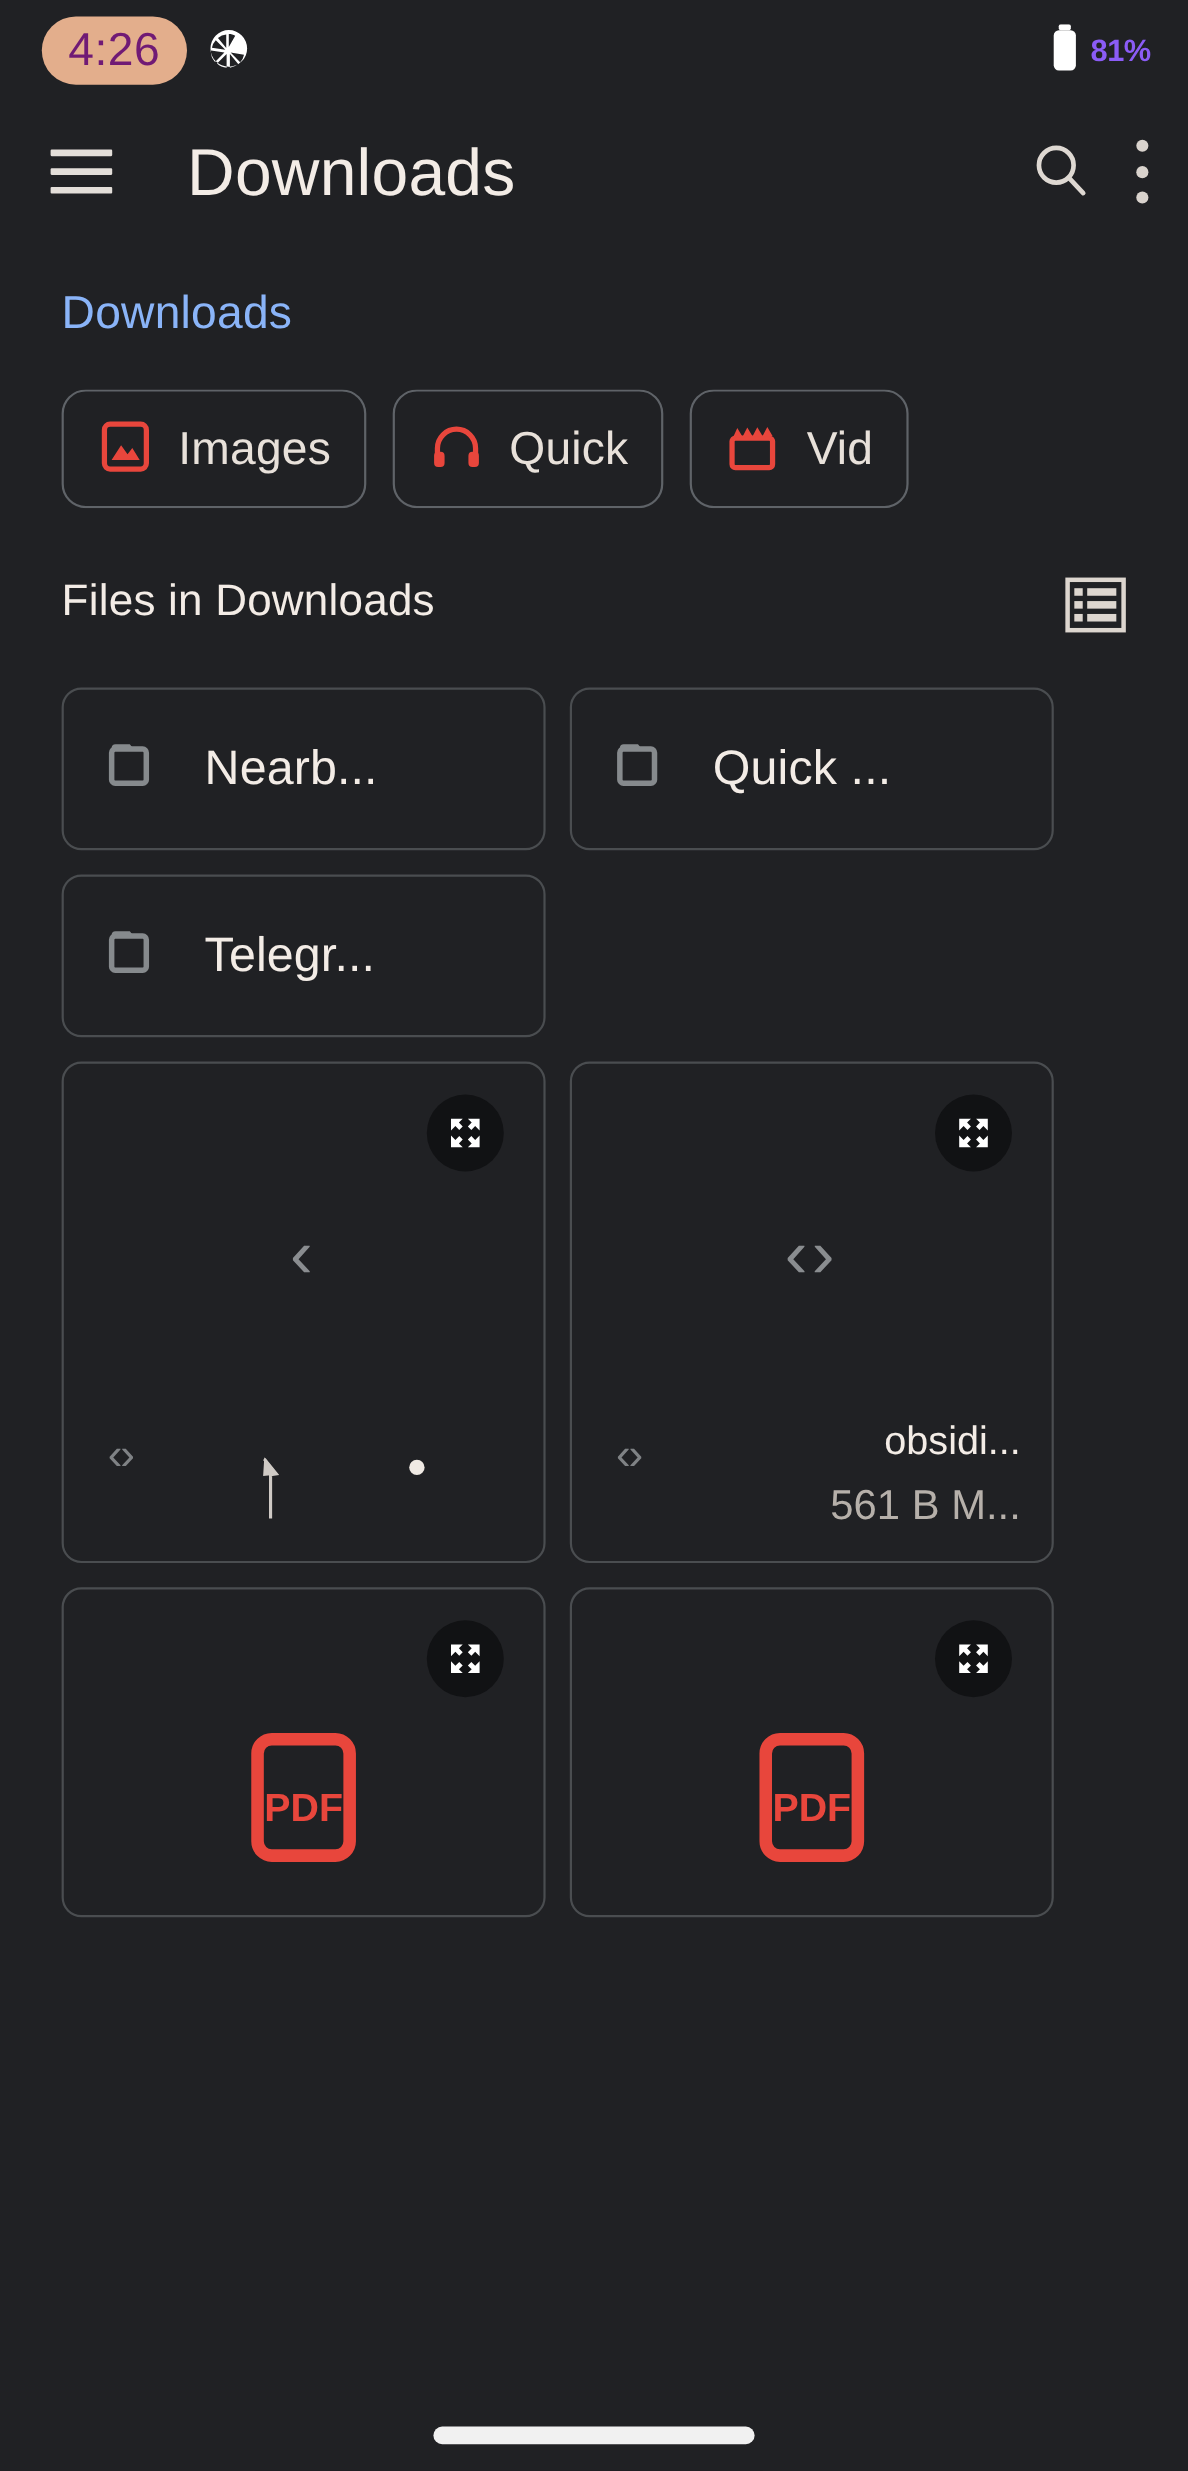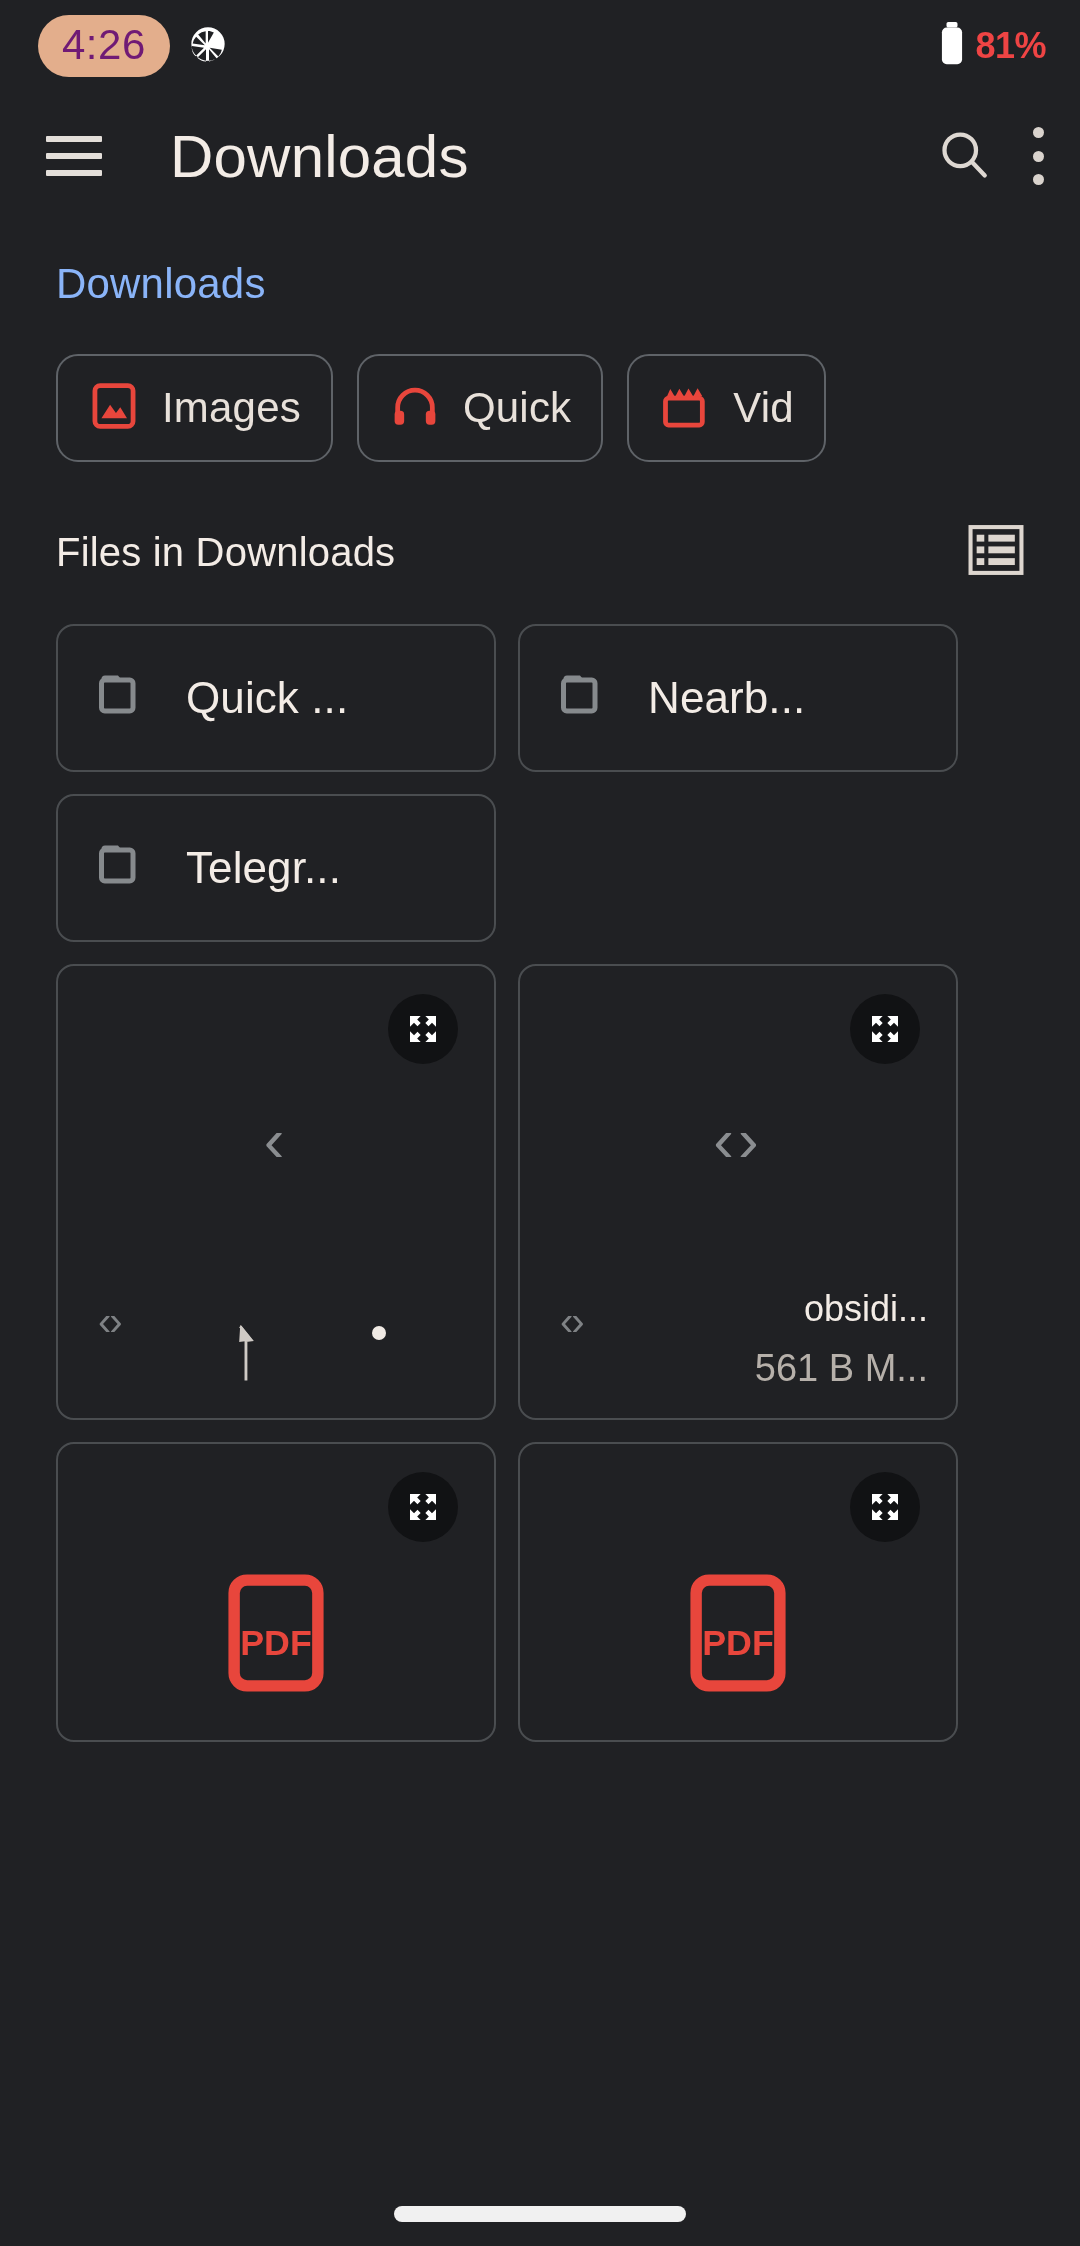--- a/index.html
+++ b/index.html
@@ -31,22 +31,22 @@
     line-height: 1;
   }
   .aperture-icon { margin-left: 18px; display: block; }
   .status-right {
     margin-left: auto;
     display: flex;
     align-items: center;
     gap: 10px;
   }
   .battery-pct {
-    color: #ef4444;
-    font-size: 36px;
+    color: #8b5cf6;
+    font-size: 28px;
     font-weight: 600;
     letter-spacing: -0.5px;
   }
 
   
   .appbar {
     height: 128px;
     display: flex;
     align-items: center;
     padding: 0 36px 0 46px;
@@ -96,21 +96,20 @@
     color: #e8e1da;
     font-size: 42px;
     letter-spacing: 0.2px;
   }
 
   
   .section-header {
     margin-top: 62px;
     padding: 0 56px 0 56px;
     display: flex;
-    align-items: center;
     gap: 32px;
   }
   .section-title {
     color: #f3ece6;
     font-size: 40px;
     letter-spacing: 0.2px;
   }
   .view-toggle { margin-left: auto; }
 
   
@@ -335,31 +334,31 @@
 
 <div class="grid">
 
   <div class="folder-card">
     <span>
       <svg width="60" height="52" viewBox="0 0 24 20">
         <path d="M2.2 3.2a1.4 1.4 0 0 1 1.4-1.4h5.2l1.8 2.2h-8.4z" fill="#868a8d"></path>
         <rect x="2.2" y="3.6" width="12.6" height="12.4" rx="1.3" fill="none" stroke="#868a8d" stroke-width="2"></rect>
       </svg>
     </span>
-    <span class="folder-name">Quick ...</span>
+    <span class="folder-name">Nearb...</span>
   </div>
 
   <div class="folder-card">
     <span>
       <svg width="60" height="52" viewBox="0 0 24 20">
         <path d="M2.2 3.2a1.4 1.4 0 0 1 1.4-1.4h5.2l1.8 2.2h-8.4z" fill="#868a8d"></path>
         <rect x="2.2" y="3.6" width="12.6" height="12.4" rx="1.3" fill="none" stroke="#868a8d" stroke-width="2"></rect>
       </svg>
     </span>
-    <span class="folder-name">Nearb...</span>
+    <span class="folder-name">Quick ...</span>
   </div>
 
   <div class="folder-card">
     <span>
       <svg width="60" height="52" viewBox="0 0 24 20">
         <path d="M2.2 3.2a1.4 1.4 0 0 1 1.4-1.4h5.2l1.8 2.2h-8.4z" fill="#868a8d"></path>
         <rect x="2.2" y="3.6" width="12.6" height="12.4" rx="1.3" fill="none" stroke="#868a8d" stroke-width="2"></rect>
       </svg>
     </span>
     <span class="folder-name">Telegr...</span>

